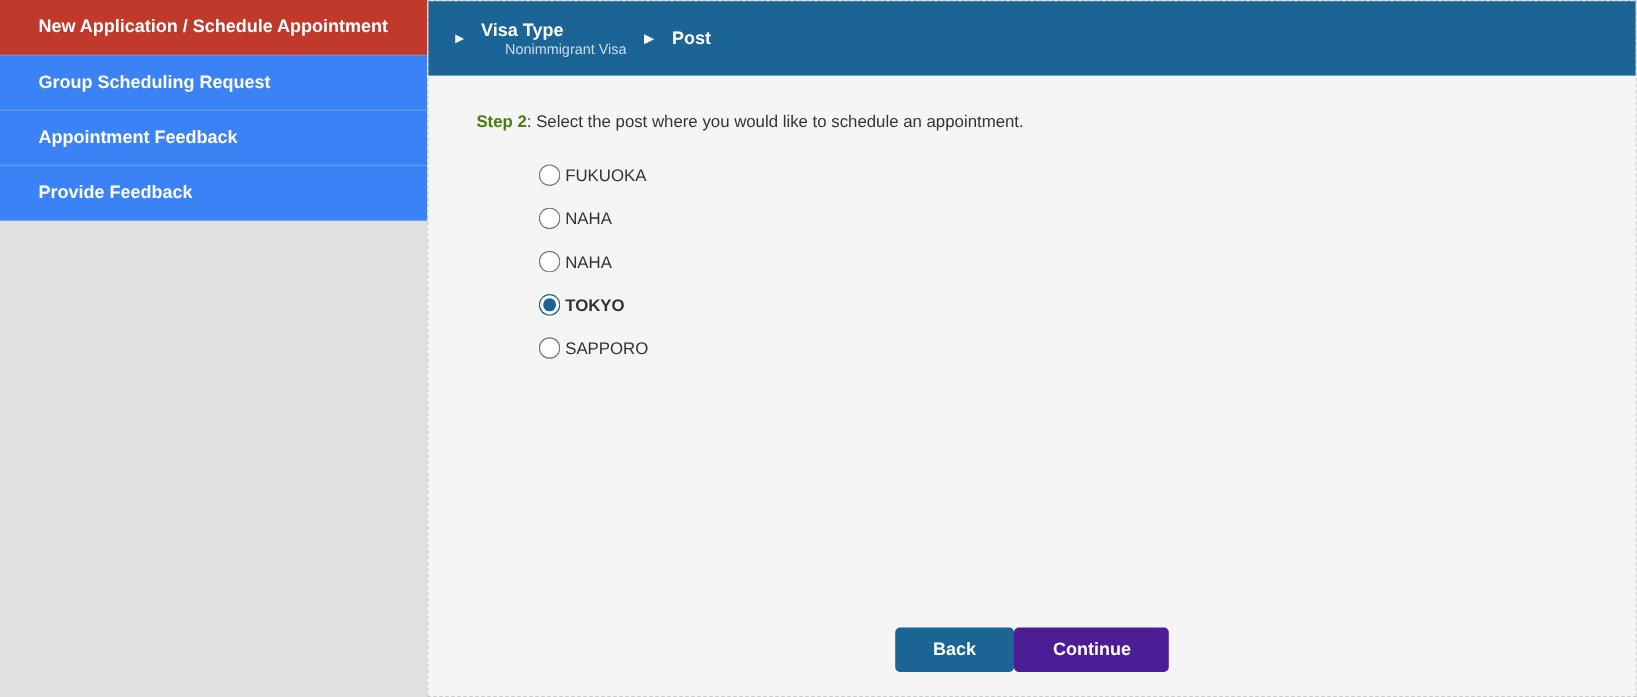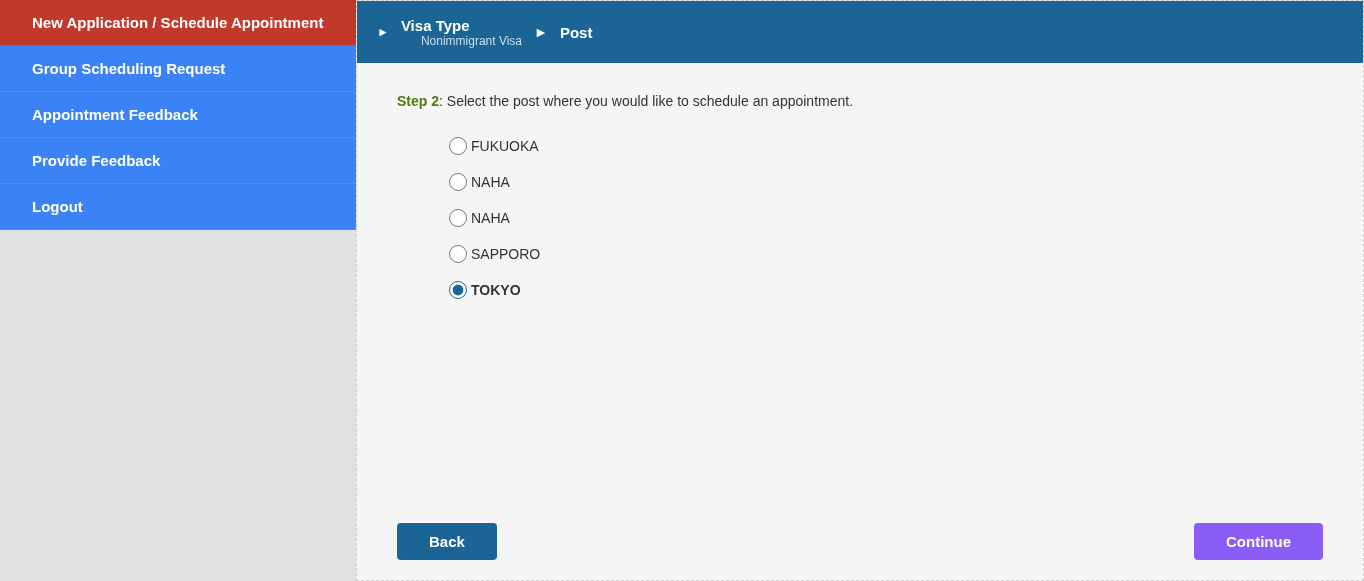--- a/index.html
+++ b/index.html
@@ -135,52 +135,51 @@
       accent-color: #1a6496;
     }
 
     .radio-option.selected {
       font-weight: bold;
     }
 
     
     .footer-buttons {
       display: flex;
-      justify-content: space-between;
+      justify-content: center;
       padding: 20px 40px;
       margin-top: auto;
     }
 
     .btn {
       padding: 10px 32px;
       font-size: 15px;
       font-weight: bold;
       color: #fff;
       border: none;
       border-radius: 4px;
       cursor: pointer;
     }
 
     .btn-back {
       background: #1a6496;
     }
 
     .btn-continue {
-      background: #8b5cf6;
+      background: #4c1d95;
     }
   </style>
 </head>
 <body>
 
 <div class="sidebar">
 <div class="sidebar-item active-red">New Application / Schedule Appointment</div>
     <div class="sidebar-item active-blue">Group Scheduling Request</div>
     <div class="sidebar-item active-blue">Appointment Feedback</div>
     <div class="sidebar-item active-blue">Provide Feedback</div>
-    <div class="sidebar-item active-blue">Logout</div>
   </div>
 
 <div class="main">
 
   <div class="breadcrumb-bar">
     <span class="breadcrumb-arrow">►</span>
     <span class="breadcrumb-title">
       <span>Visa Type</span>
       <span class="breadcrumb-subtitle">Nonimmigrant Visa</span>
     </span>
@@ -200,28 +199,28 @@
           <span>FUKUOKA</span>
         </label>
         <label class="radio-option">
           <input type="radio" name="post" value="osaka" style="">
           <span>NAHA</span>
         </label>
         <label class="radio-option">
           <input type="radio" name="post" value="naha" style="">
           <span>NAHA</span>
         </label>
+        <label class="radio-option selected">
+          <input type="radio" name="post" value="tokyo" checked="" style="">
+          <span>TOKYO</span>
+        </label>
         <label class="radio-option">
           <input type="radio" name="post" value="sapporo" style="">
           <span>SAPPORO</span>
         </label>
-        <label class="radio-option selected">
-          <input type="radio" name="post" value="tokyo" checked="" style="">
-          <span>TOKYO</span>
-        </label>
       </div>
 
   </div>
 
   <div class="footer-buttons">
     <button class="btn btn-back">Back</button>
     <button class="btn btn-continue">Continue</button>
   </div>
 
 </div>

